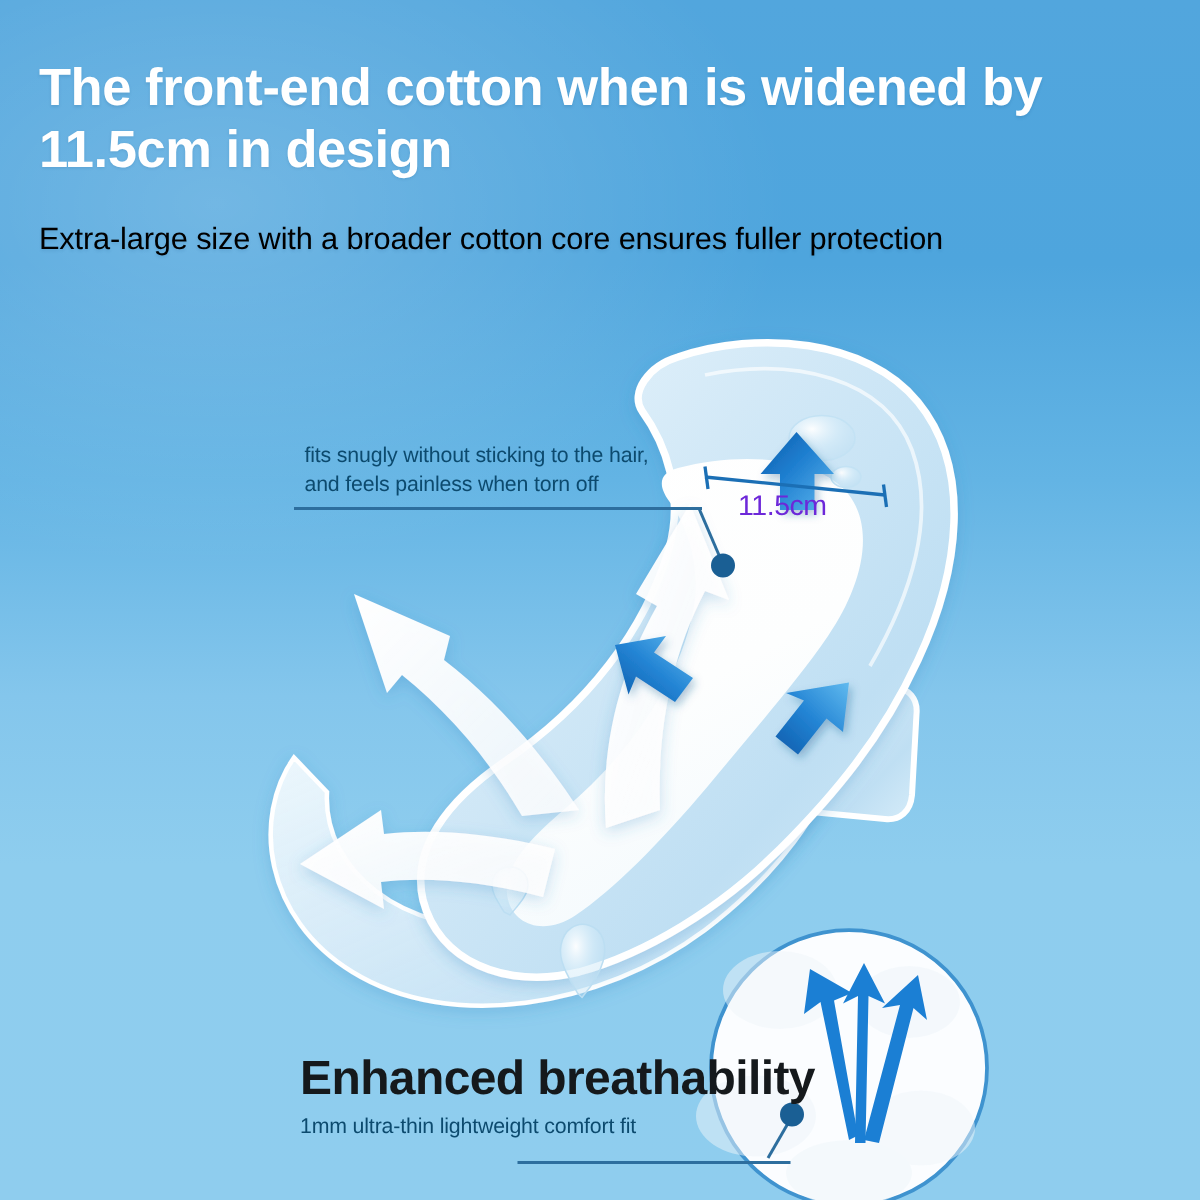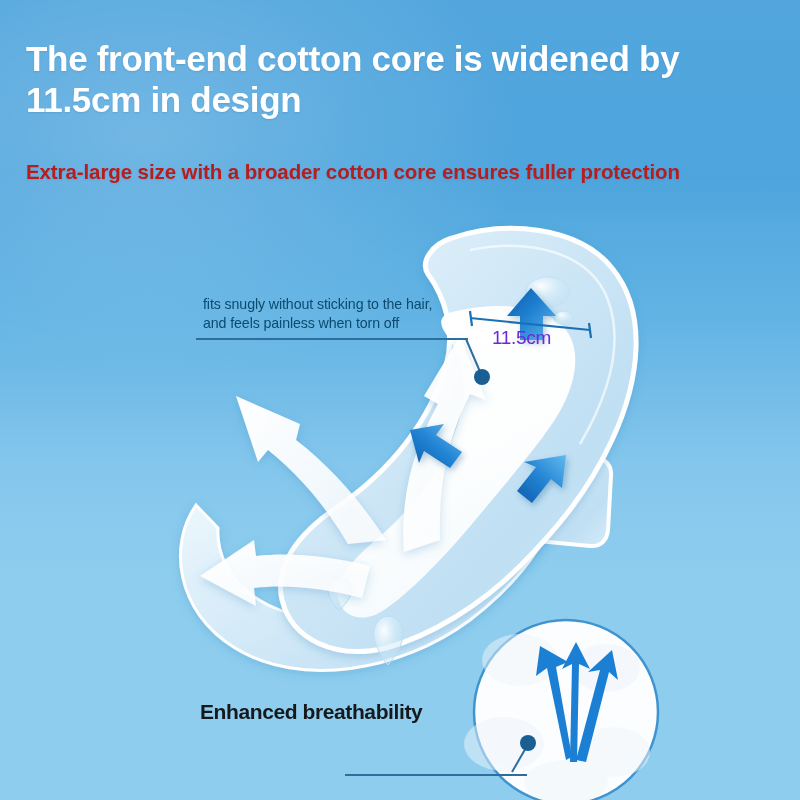--- a/index.html
+++ b/index.html
@@ -20,31 +20,31 @@
         #8ecdee 72%,
         #8fcdee 100%);}
   .bg-glow{position:absolute;left:-10%;top:-5%;width:80%;height:55%;
       background:radial-gradient(ellipse at 35% 40%,rgba(255,255,255,.20),rgba(255,255,255,0) 65%);}
 
   
   .headline{position:absolute;left:26px;top:38px;width:750px;
       color:#ffffff;font-weight:700;font-size:35px;line-height:1.18;
       letter-spacing:-.3px;text-shadow:0 1px 2px rgba(30,90,140,.18);}
   .subhead{position:absolute;left:26px;top:148px;width:760px;
-      color:#b91c1c;font-weight:700;font-size:20.5px;letter-spacing:-.1px;
-      text-shadow:0 1px 2px rgba(30,90,140,.15);margin-top:12px;}
+      color:#000000;font-weight:400;font-size:20.5px;letter-spacing:-.1px;
+      text-shadow:0 1px 2px rgba(30,90,140,.15);}
 
   
   .callout-title{position:absolute;color:#15191c;font-weight:700;
       letter-spacing:-.4px;}
   .callout-desc{position:absolute;color:#0c4a6e;font-weight:400;
       line-height:1.36;letter-spacing:-.1px;}
   #fur-title{left:203px;top:258px;font-size:25px;}
   #fur-desc{left:203px;top:295px;width:245px;font-size:14.2px;}
-  #breathe-title{left:200px;top:700px;font-size:21px;}
+  #breathe-title{left:200px;top:700px;font-size:32px;}
   #breathe-desc{left:200px;top:742px;width:330px;font-size:14.2px;}
 
   
   .leader{position:absolute;}
   #leader-fur{left:196px;top:338px;width:272px;height:2px;background:#2d6e9e;}
   #leader-breathe{left:345px;top:774px;width:182px;height:2px;background:#2d6e9e;}
 
   
   #dim-label{position:absolute;left:492px;top:327px;font-size:19px;
       color:#6d28d9;font-weight:400;letter-spacing:-.3px;}
@@ -188,23 +188,24 @@
         <path d="M566 760 L547 668 L536 676 L540 646 L568 662 L556 667 L572 757 Z"></path>
         <path d="M570 762 L572 664 L562 669 L576 642 L590 669 L579 664 L577 762 Z"></path>
         <path d="M576 760 L600 670 L588 672 L612 650 L618 680 L609 672 L586 762 Z"></path>
       </g>
 
       <line x1="512" y1="772" x2="527" y2="746" stroke="#2d6e9e" stroke-width="2"></line>
       <circle cx="528" cy="743" r="8" fill="#1a5f94"></circle>
     </g>
   </svg>
 
-  <div class="headline">The front-end cotton core is widened by 11.5cm in design</div>
+  <div class="headline">The front-end cotton when is widened by 11.5cm in design</div>
   <div class="subhead">Extra-large size with a broader cotton core ensures fuller protection</div>
 
   <div class="callout-desc" id="fur-desc">fits snugly without sticking to the hair, and feels painless when torn off</div>
   <div class="leader" id="leader-fur"></div>
 
   <div class="callout-title" id="breathe-title">Enhanced breathability</div>
+  <div class="callout-desc" id="breathe-desc">1mm ultra-thin lightweight comfort fit</div>
   <div class="leader" id="leader-breathe"></div>
 
   <div id="dim-label">11.5cm</div>
 </div>
 
 </body></html>

